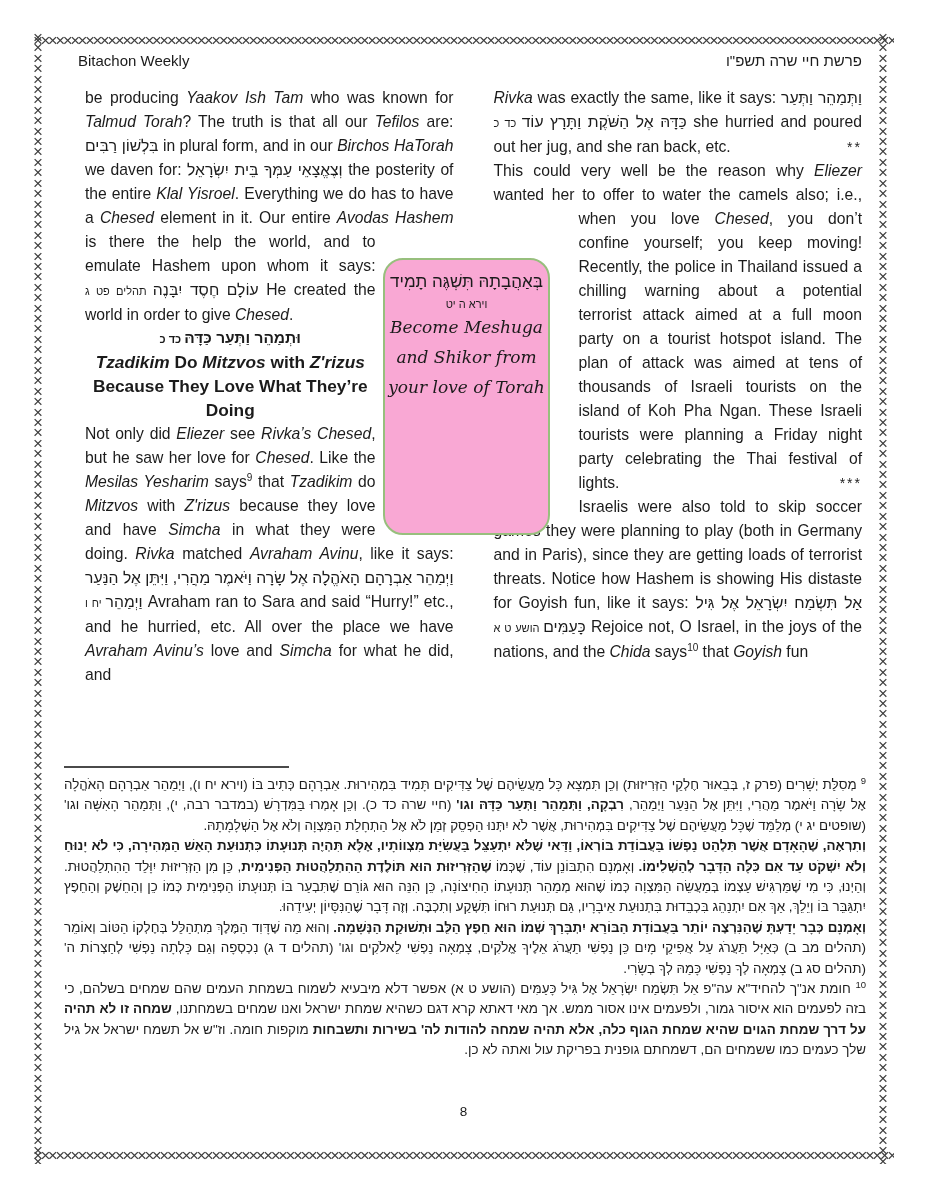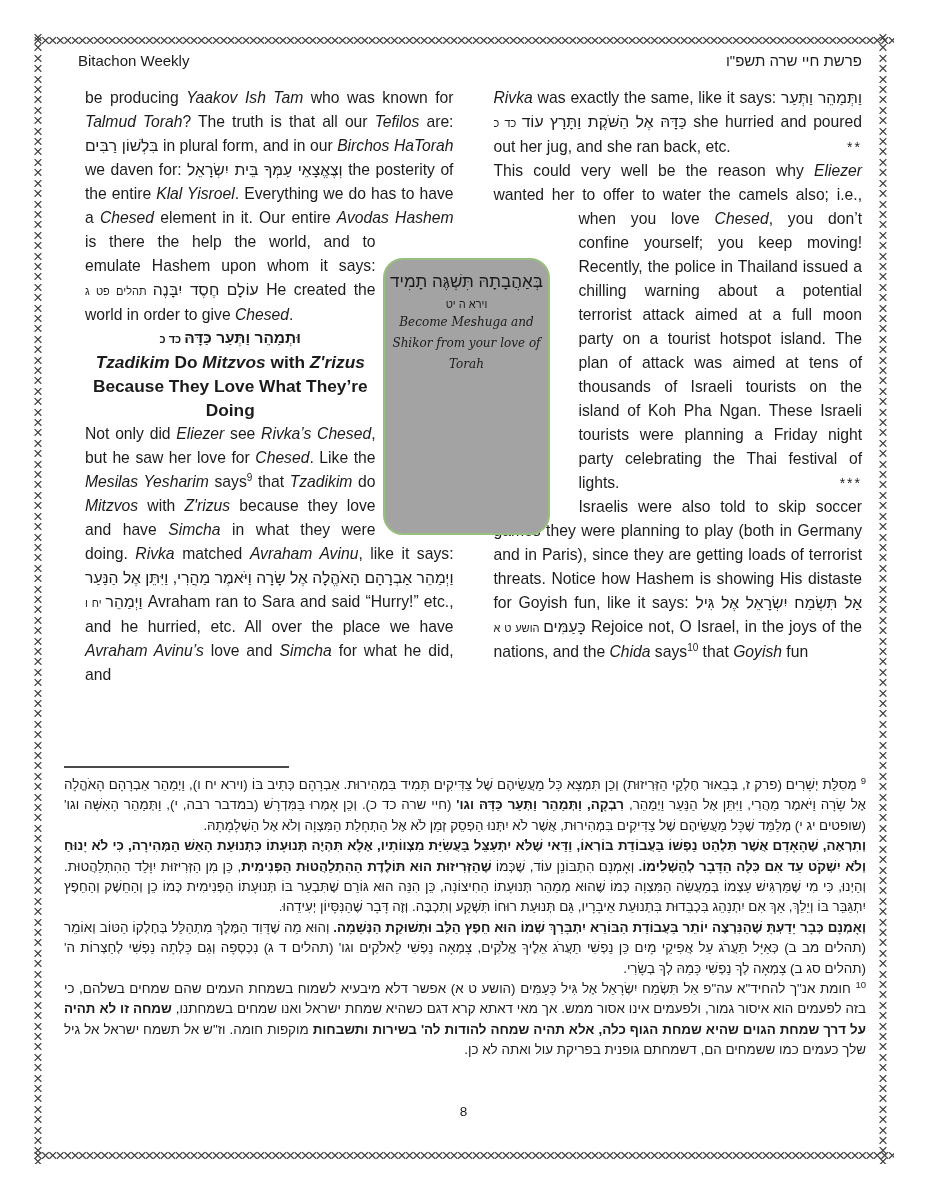--- a/index.html
+++ b/index.html
@@ -26,25 +26,25 @@
   .seg-i{font-style:italic;}
   .seg-b{font-weight:bold;}
   .seg-h{}
   .seg-hs{font-size:11px;}
   sup.seg-sup{font-size:10px;line-height:0;}
   .seg-stars{float:right;letter-spacing:2px;font-size:14px;}
   .seg-fR{float:right;width:78px;height:292px;}
   .seg-fL{float:left;width:85px;height:290px;}
   
   .pullquote{position:absolute;left:383px;top:258px;width:167px;height:277px;box-sizing:border-box;
-             background:#a3a3a3;border:2px solid #97bf7d;border-radius:20px;text-align:center;
+             background:#f9a8d4;border:2px solid #97bf7d;border-radius:20px;text-align:center;
              padding-top:9px;z-index:2;}
   .pq-hebrew{font-size:17px;line-height:25px;}
   .pq-cite{font-size:11px;line-height:14px;margin:3px 0 1px 0;}
-  .pq-english{font-family:"DejaVu Serif",serif;font-style:italic;font-size:12px;line-height:21px;}
+  .pq-english{font-family:"DejaVu Serif",serif;font-style:italic;font-size:17px;line-height:30px;}
   
   .footnotes{position:absolute;left:64px;top:766px;width:802px;}
   .fn-divider{width:225px;border-top:2px solid #4a4a4a;margin:0 0 7px 0;}
   .footnote{margin:0;direction:rtl;text-align:justify;font-size:13.4px;line-height:20.4px;}
   .footnote sup.fn-num{font-size:9.5px;line-height:0;}
   .page-number{position:absolute;left:0;top:1104px;width:927px;text-align:center;font-size:13.5px;}
 </style>
 </head>
 <body>
 

